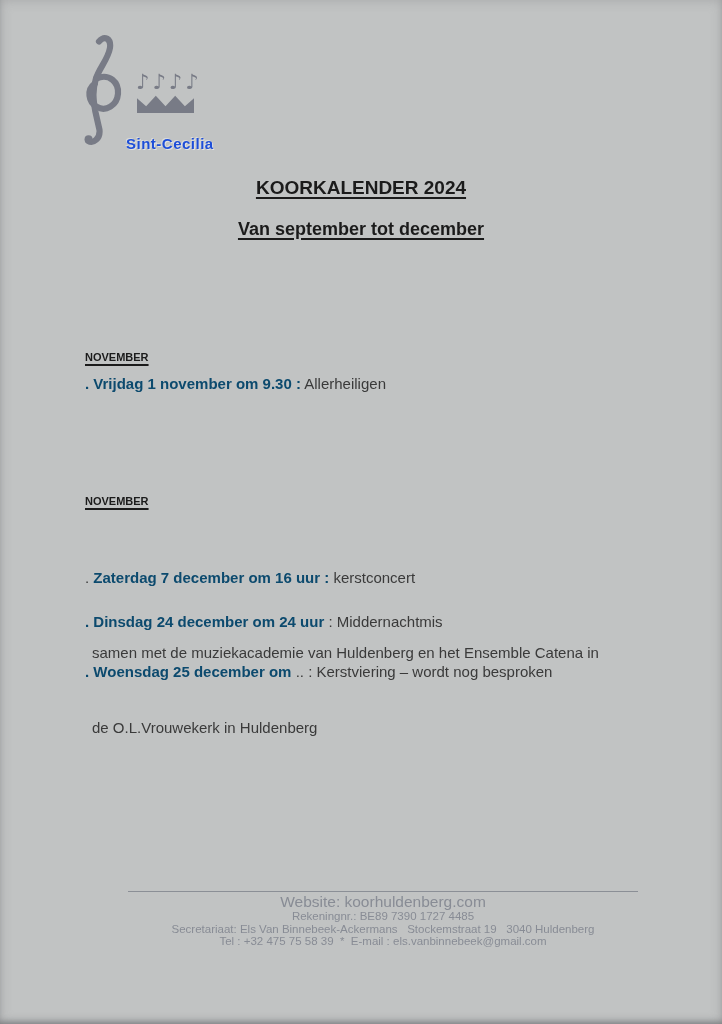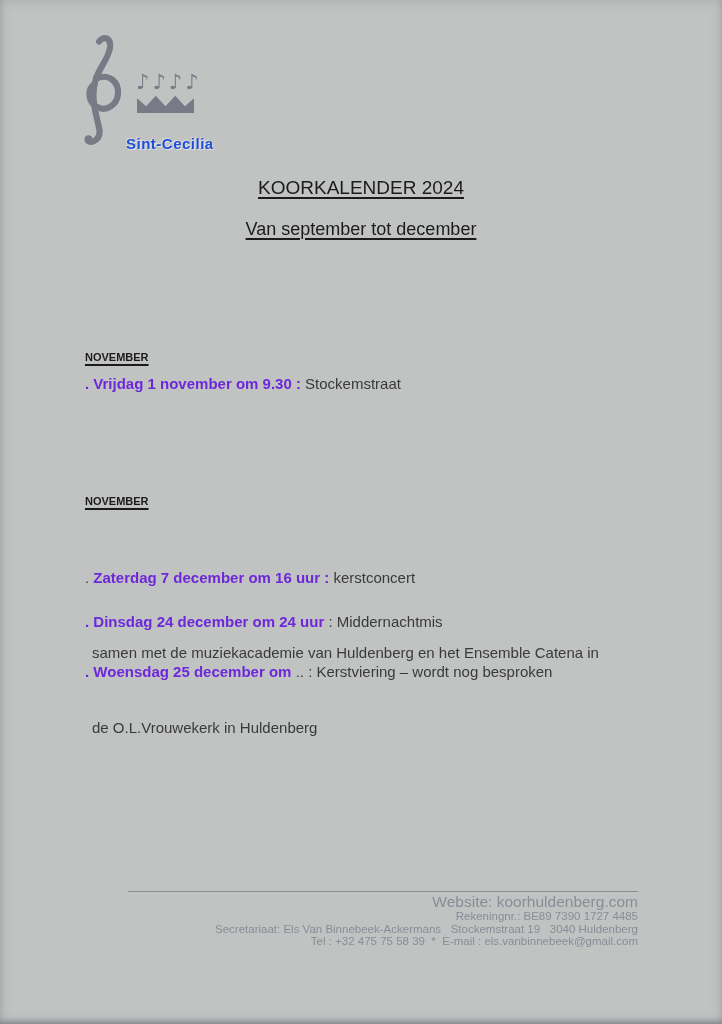--- a/index.html
+++ b/index.html
@@ -25,44 +25,44 @@
   }
   .logo-label{
     position:absolute;left:126px;top:115px;
     font-size:15px;font-weight:bold;letter-spacing:.5px;color:#1d4ed8;
     text-shadow:1px 1px 0 rgba(235,235,235,.8),-1px -1px 0 rgba(235,235,235,.6);
     margin-top:20px;
   }
   
   .title,.subtitle{
     position:absolute;left:0;width:722px;text-align:center;
-    font-weight:normal;color:#1b1b1b;
+    font-weight:bold;color:#1b1b1b;
     text-decoration:underline;text-underline-offset:3px;text-decoration-thickness:1.5px;
   }
   .title{top:177px;font-size:19px;}
   .subtitle{top:219px;font-size:18px;}
   
   .heading{
     position:absolute;left:85px;
     font-size:11px;font-weight:bold;color:#1b1b1b;
     text-decoration:underline;text-underline-offset:3px;text-decoration-thickness:1.5px;
   }
   .item{
     position:absolute;left:85px;width:580px;
     font-size:15px;color:#3a3a3a;white-space:pre-wrap;line-height:25px;
   }
-  .item .b{font-weight:bold;color:#6d28d9;}
+  .item .b{font-weight:bold;color:#0c4a6e;}
   .cont{padding-left:7px;}
   
   .footer-rule{position:absolute;left:128px;top:891px;width:510px;height:1px;background:#8b8f96;}
   .footer{
     position:absolute;left:128px;top:893px;width:510px;text-align:center;
     color:#888c95;
   }
-  .footer-line{white-space:pre;text-align:right;}
+  .footer-line{white-space:pre;}
   .f-website{font-size:15.5px;line-height:17px;}
   .f-small{font-size:11.5px;line-height:12.6px;}
 </style>
 </head>
 <body>
 
 <div class="page">
 
   <svg class="clef-svg" viewBox="0 0 60 120">
     <g fill="none" stroke="#787b86" stroke-width="6.5" stroke-linecap="round">
@@ -73,21 +73,21 @@
   </svg>
   <div class="notes">♪♪♪♪</div>
   <div class="crown"></div>
   <div class="logo-label">Sint-Cecilia</div>
 
   <div class="title">KOORKALENDER 2024</div>
   <div class="subtitle">Van september tot december</div>
 
   <div class="heading" style="top:351px">NOVEMBER</div>
 
-  <div class="item" style="top:371px"><span class="b">. Vrijdag 1 november om 9.30 :</span><span> Stockemstraat</span></div>
+  <div class="item" style="top:371px"><span class="b">. Vrijdag 1 november om 9.30 :</span><span> Allerheiligen</span></div>
 
 
   <div class="heading" style="top:495px">NOVEMBER</div>
 
   <div class="item" style="top:515px">
     <div><span>. </span><span class="b">Zaterdag 7 december om 16 uur :</span><span> kerstconcert</span></div>
     <div class="cont">samen met de muziekacademie van Huldenberg en het Ensemble Catena in</div>
     <div class="cont">de O.L.Vrouwekerk in Huldenberg</div>
   </div>
 

